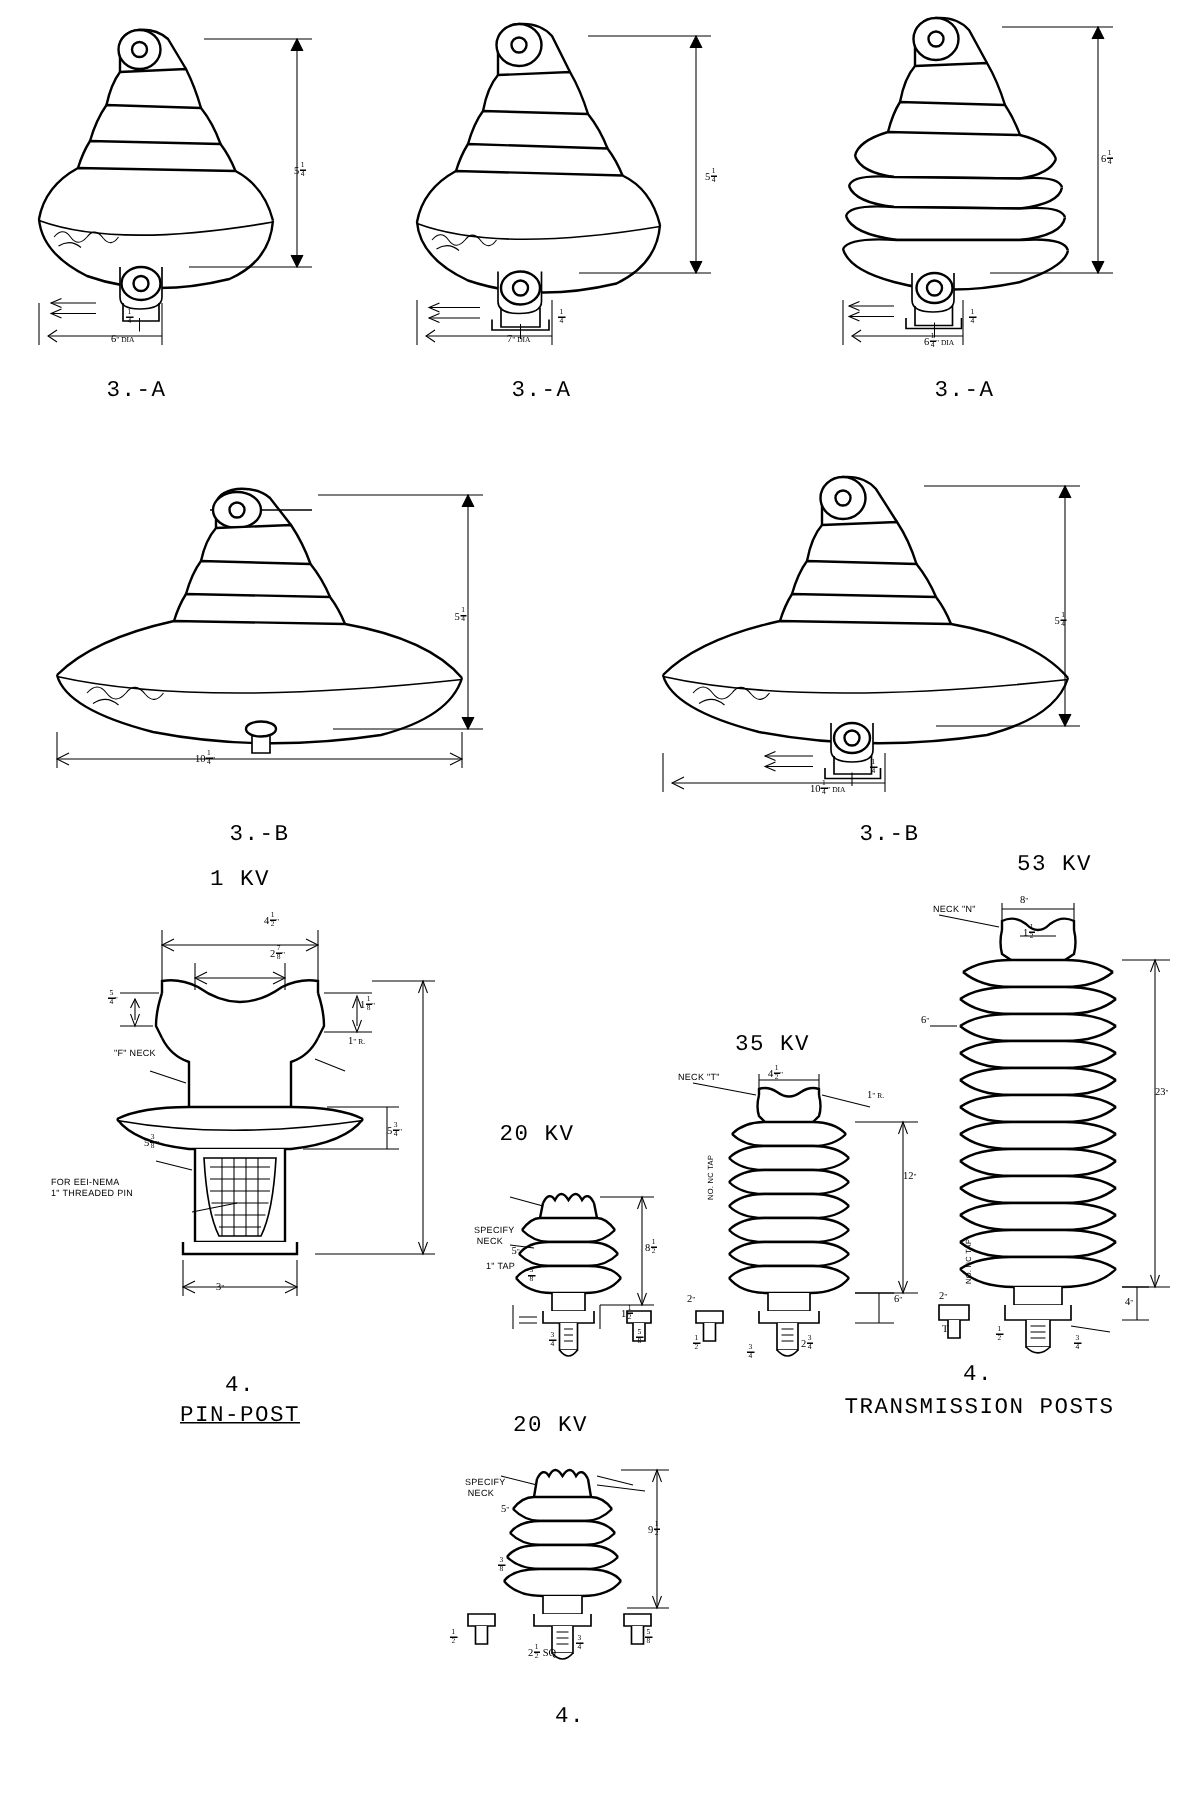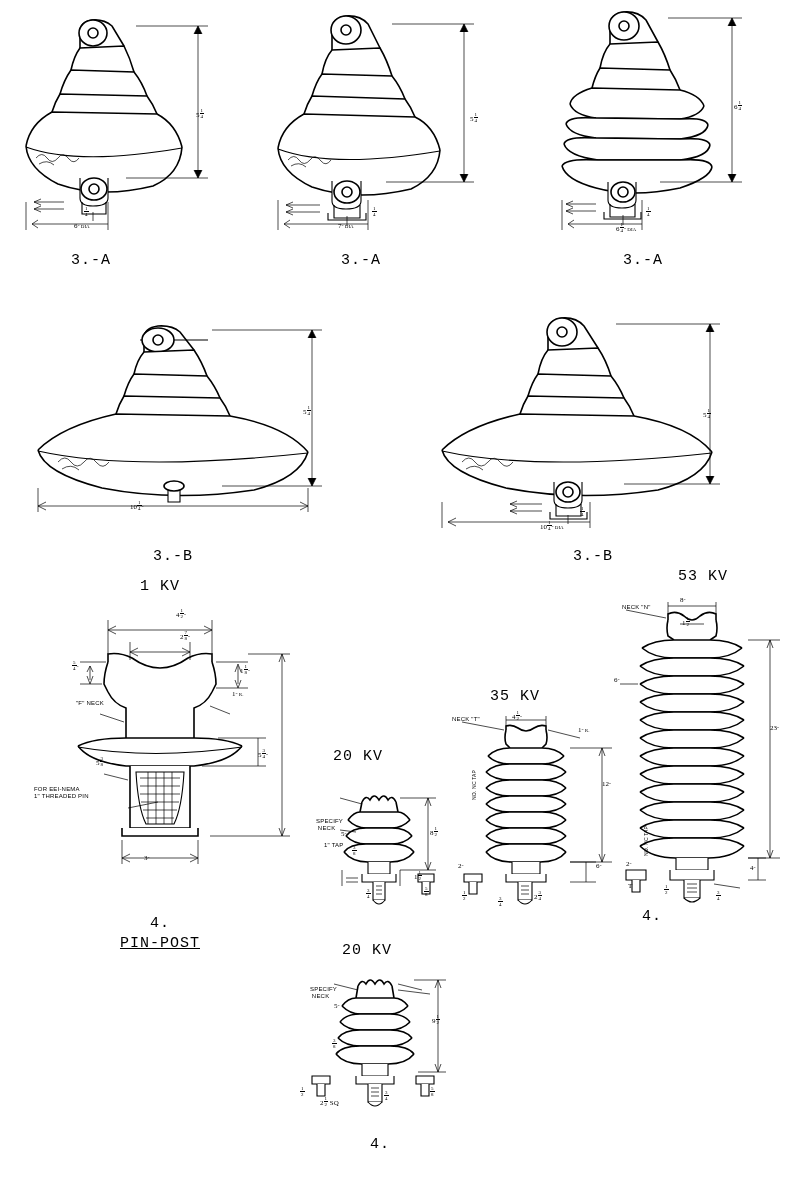--- a/index.html
+++ b/index.html
@@ -395,21 +395,21 @@
         <path d="M149 16 L152 8 L155 16 M149 92 L152 100 L155 92"></path>
       </g>
     </svg>
   </div>
   <div class="lbl" style="left:310px;top:986px;">SPECIFY
  NECK</div>
   <div class="dimtxt" style="left:334px;top:1002px;">5<span style="font-size:5px">"</span></div>
   <div class="dimtxt" style="left:432px;top:1014px;">9<span class="frac"><i>1</i><b>2</b></span></div>
   <div class="dimtxt" style="left:332px;top:1038px;"><span class="frac"><i>3</i><b>8</b></span></div>
   <div class="dimtxt" style="left:300px;top:1086px;"><span class="frac"><i>1</i><b>2</b></span></div>
-  <div class="dimtxt" style="left:320px;top:1096px;">2<span class="frac"><i>1</i><b>2</b></span> SQ</div>
+  <div class="dimtxt" style="left:352px;top:1096px;">2<span class="frac"><i>1</i><b>2</b></span> SQ</div>
   <div class="dimtxt" style="left:384px;top:1090px;"><span class="frac"><i>3</i><b>4</b></span></div>
   <div class="dimtxt" style="left:430px;top:1086px;"><span class="frac"><i>5</i><b>8</b></span></div>
 
   <div class="cap cap-lg" style="left:340px;top:1136px;width:80px;">4.</div>
 
   <div class="kv" style="left:460px;top:688px;width:110px;">35 KV</div>
 
   <div class="fig" style="left:440px;top:712px;">
     <svg width="180" height="200" viewBox="0 0 180 200">
       <g class="ln th">
@@ -526,14 +526,15 @@
   <div class="dimtxt" style="left:614px;top:676px;">6<span style="font-size:5px">"</span></div>
   <div class="dimtxt" style="left:770px;top:724px;">23<span style="font-size:5px">"</span></div>
   <div class="lbl lbl5" style="left:644px;top:856px;transform:rotate(-90deg);transform-origin:left top;">NO. NC TAP</div>
   <div class="dimtxt" style="left:626px;top:860px;">2<span style="font-size:5px">"</span></div>
   <div class="dimtxt" style="left:628px;top:882px;">T</div>
   <div class="dimtxt" style="left:664px;top:884px;"><span class="frac"><i>1</i><b>2</b></span></div>
   <div class="dimtxt" style="left:716px;top:890px;"><span class="frac"><i>3</i><b>4</b></span></div>
   <div class="dimtxt" style="left:750px;top:864px;">4<span style="font-size:5px">"</span></div>
 
   <div class="cap cap-lg" style="left:612px;top:908px;width:80px;">4.</div>
+  <div class="cap cap-lg" style="left:528px;top:930px;width:250px;">TRANSMISSION POSTS</div>
 
 </div>
 
 </body></html>

